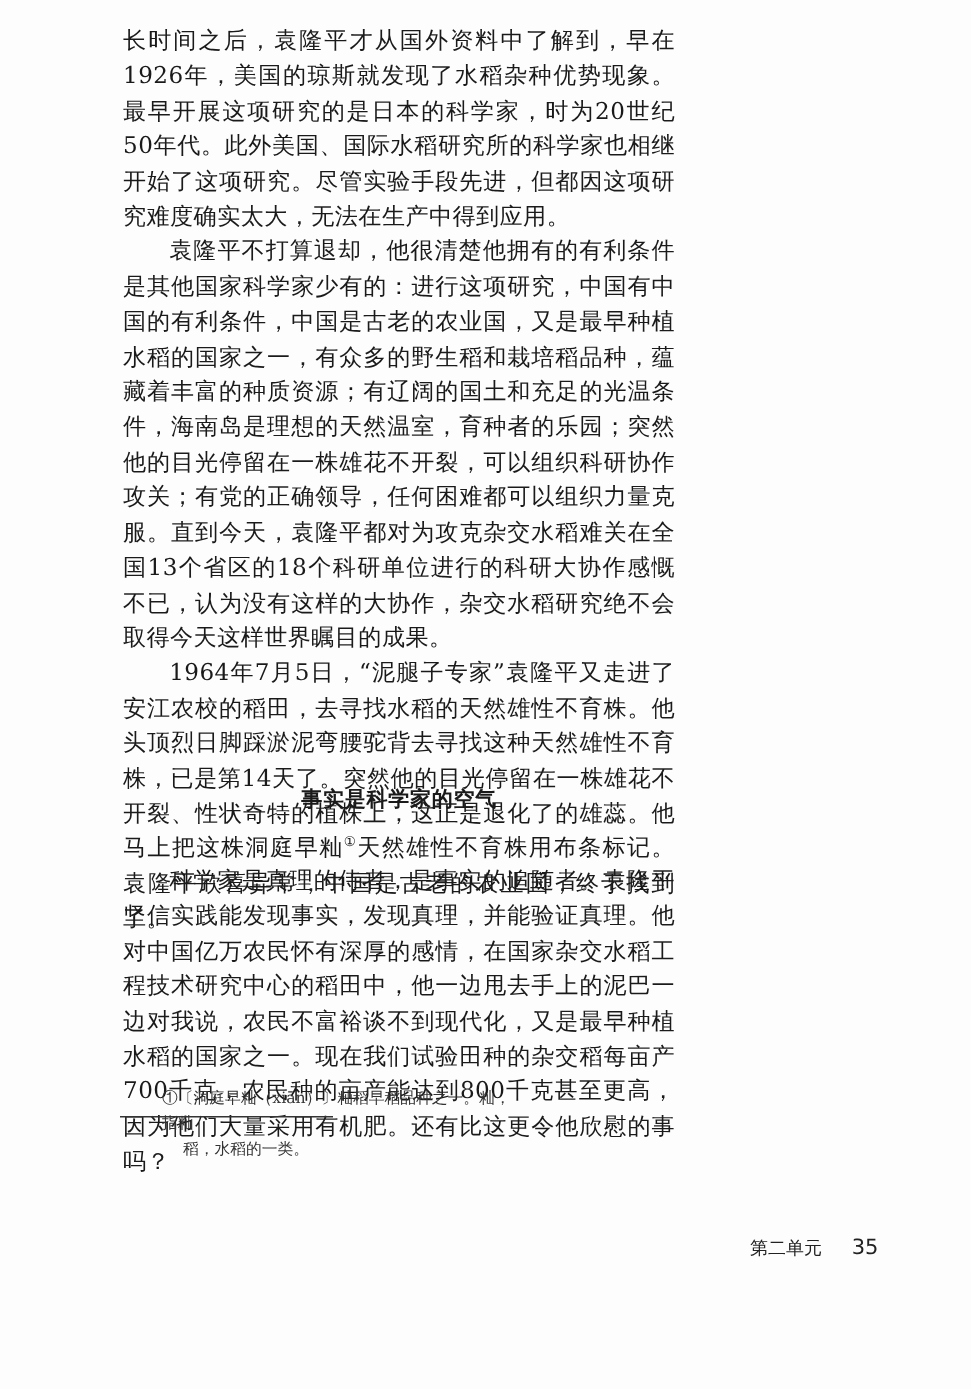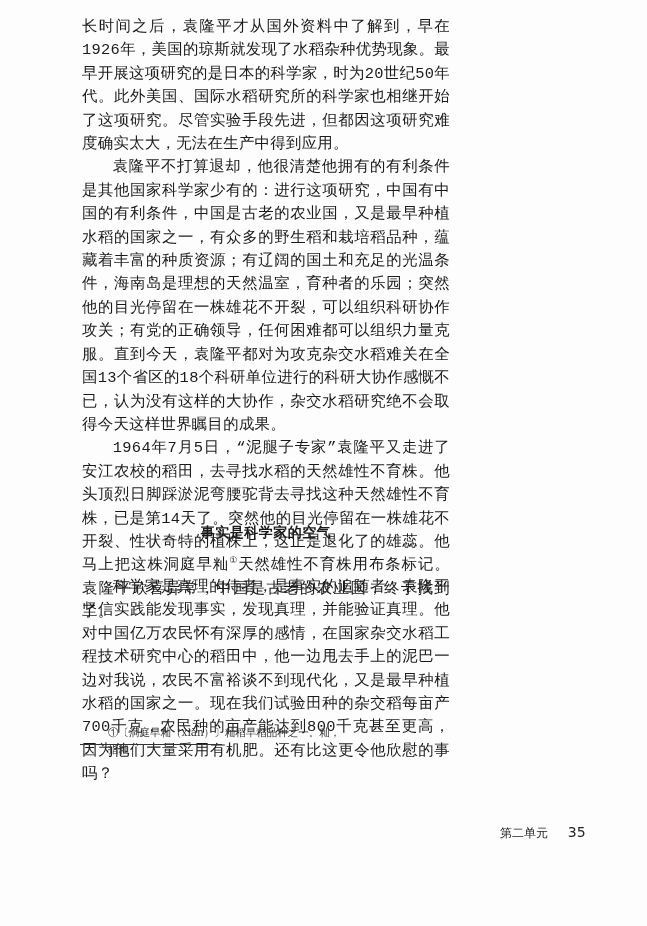--- a/index.html
+++ b/index.html
@@ -26,21 +26,20 @@
       left: 82px;
       top: 16px;
       width: 368px;
     }
     .para {
       margin: 0;
       font-size: 15.4px;
       line-height: 23.4px;
       text-align: justify;
       letter-spacing: 0.3px;
-      font-family: Liberation Mono, monospace;
     }
     .para.indent { text-indent: 2em; }
     .section-title {
       position: absolute;
       left: 82px;
       width: 368px;
       top: 524px;
       text-align: center;
       font-family: "DejaVu Sans", "Liberation Sans", sans-serif;
       font-weight: bold;
@@ -102,20 +101,21 @@
   <div class="section-title">事实是科学家的空气</div>
 
   <div class="section2">
     <p class="para indent">科学家是真理的侍者，是事实的追随者。袁隆平坚信实践能发现事实，发现真理，并能验证真理。他对中国亿万农民怀有深厚的感情，在国家杂交水稻工程技术研究中心的稻田中，他一边甩去手上的泥巴一边对我说，农民不富裕谈不到现代化，又是最早种植水稻的国家之一。现在我们试验田种的杂交稻每亩产700千克，农民种的亩产能达到800千克甚至更高，因为他们大量采用有机肥。还有比这更令他欣慰的事吗？</p>
   </div>
 
   <div class="footnote-rule"></div>
 
   <div class="footnote">
     <span>①</span><span>〔洞庭早籼（xiān）〕籼稻早稻品种之一。籼，指籼</span>
+    <span class="fn-line2">稻，水稻的一类。</span>
   </div>
 
   <div class="footer">
     <span class="unit">第二单元</span>
     <span class="pageno">35</span>
   </div>
 
 </div>
 
 </body></html>

